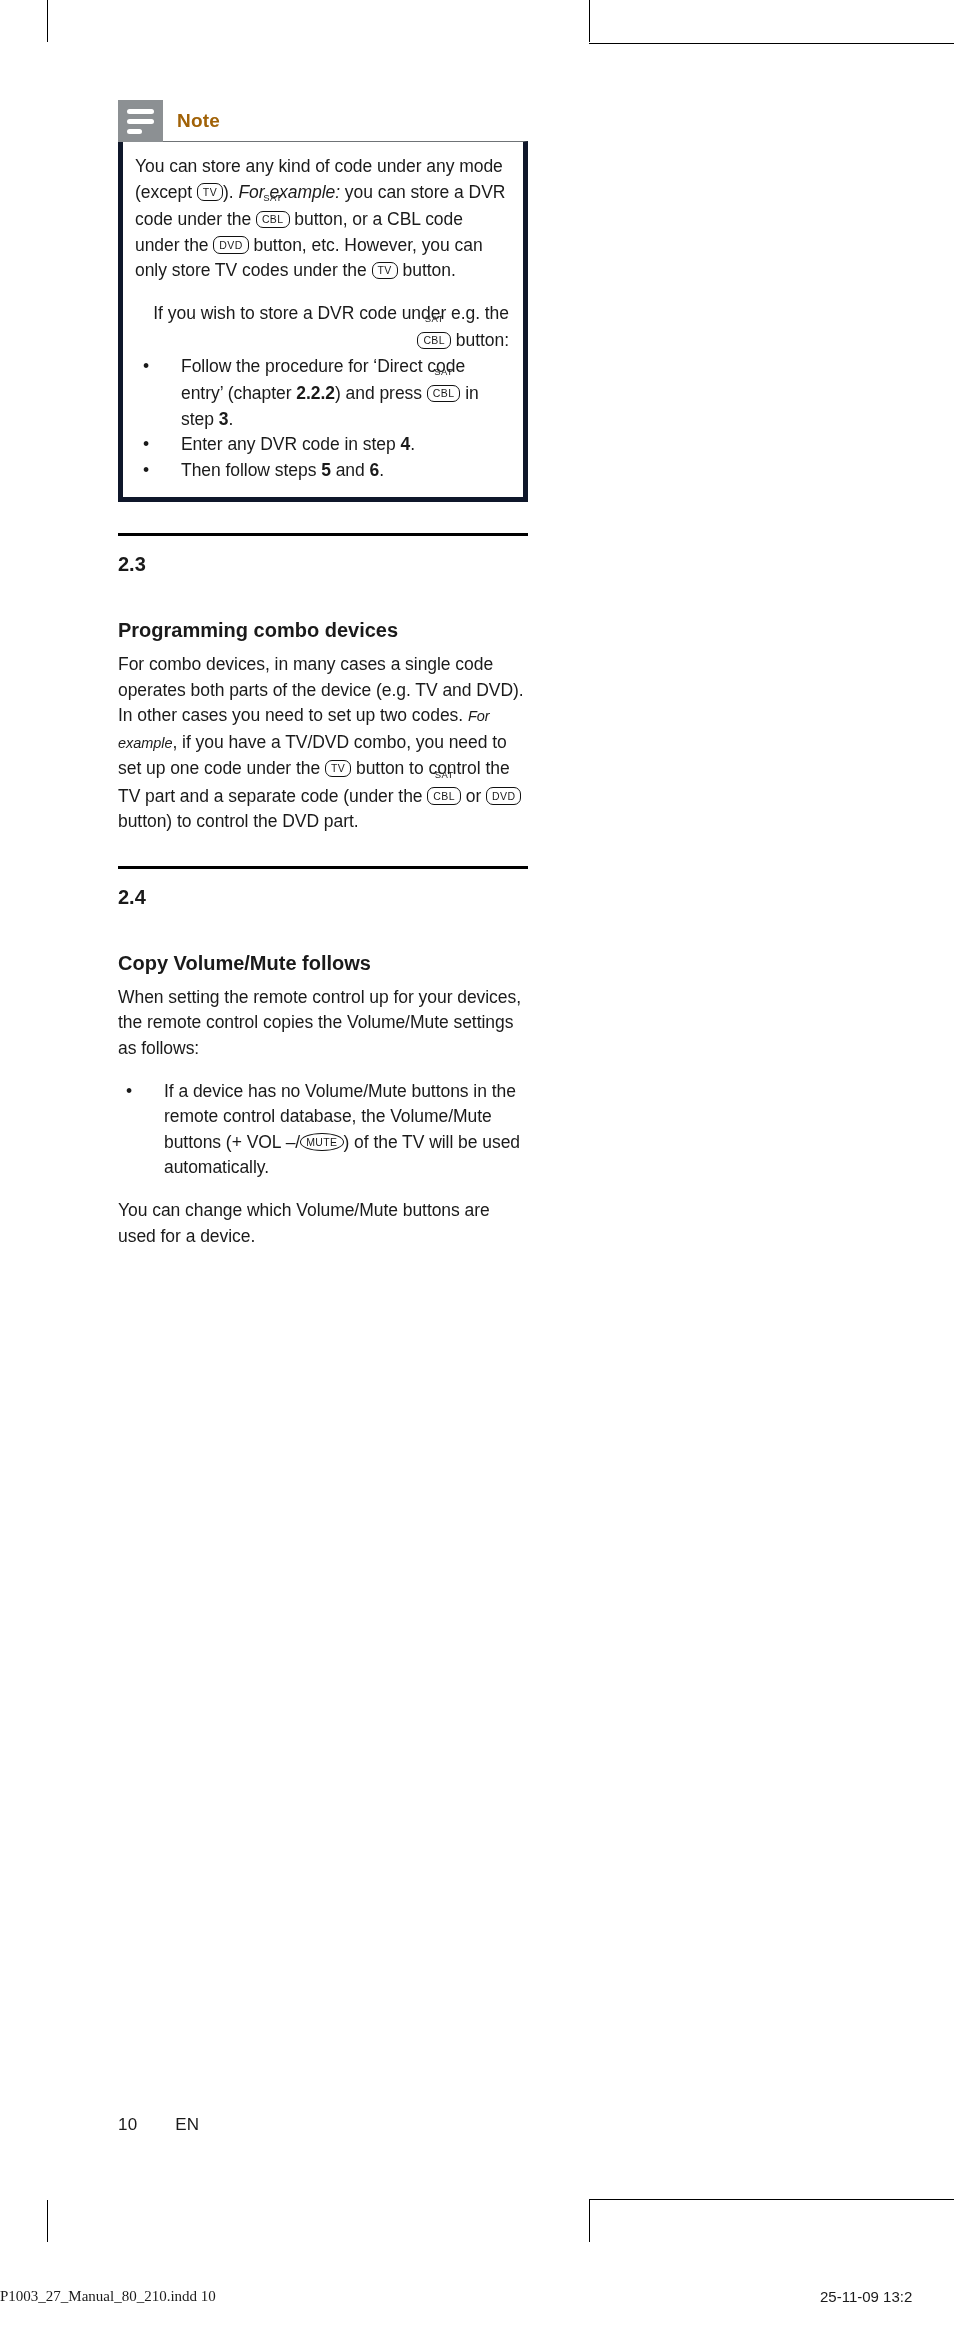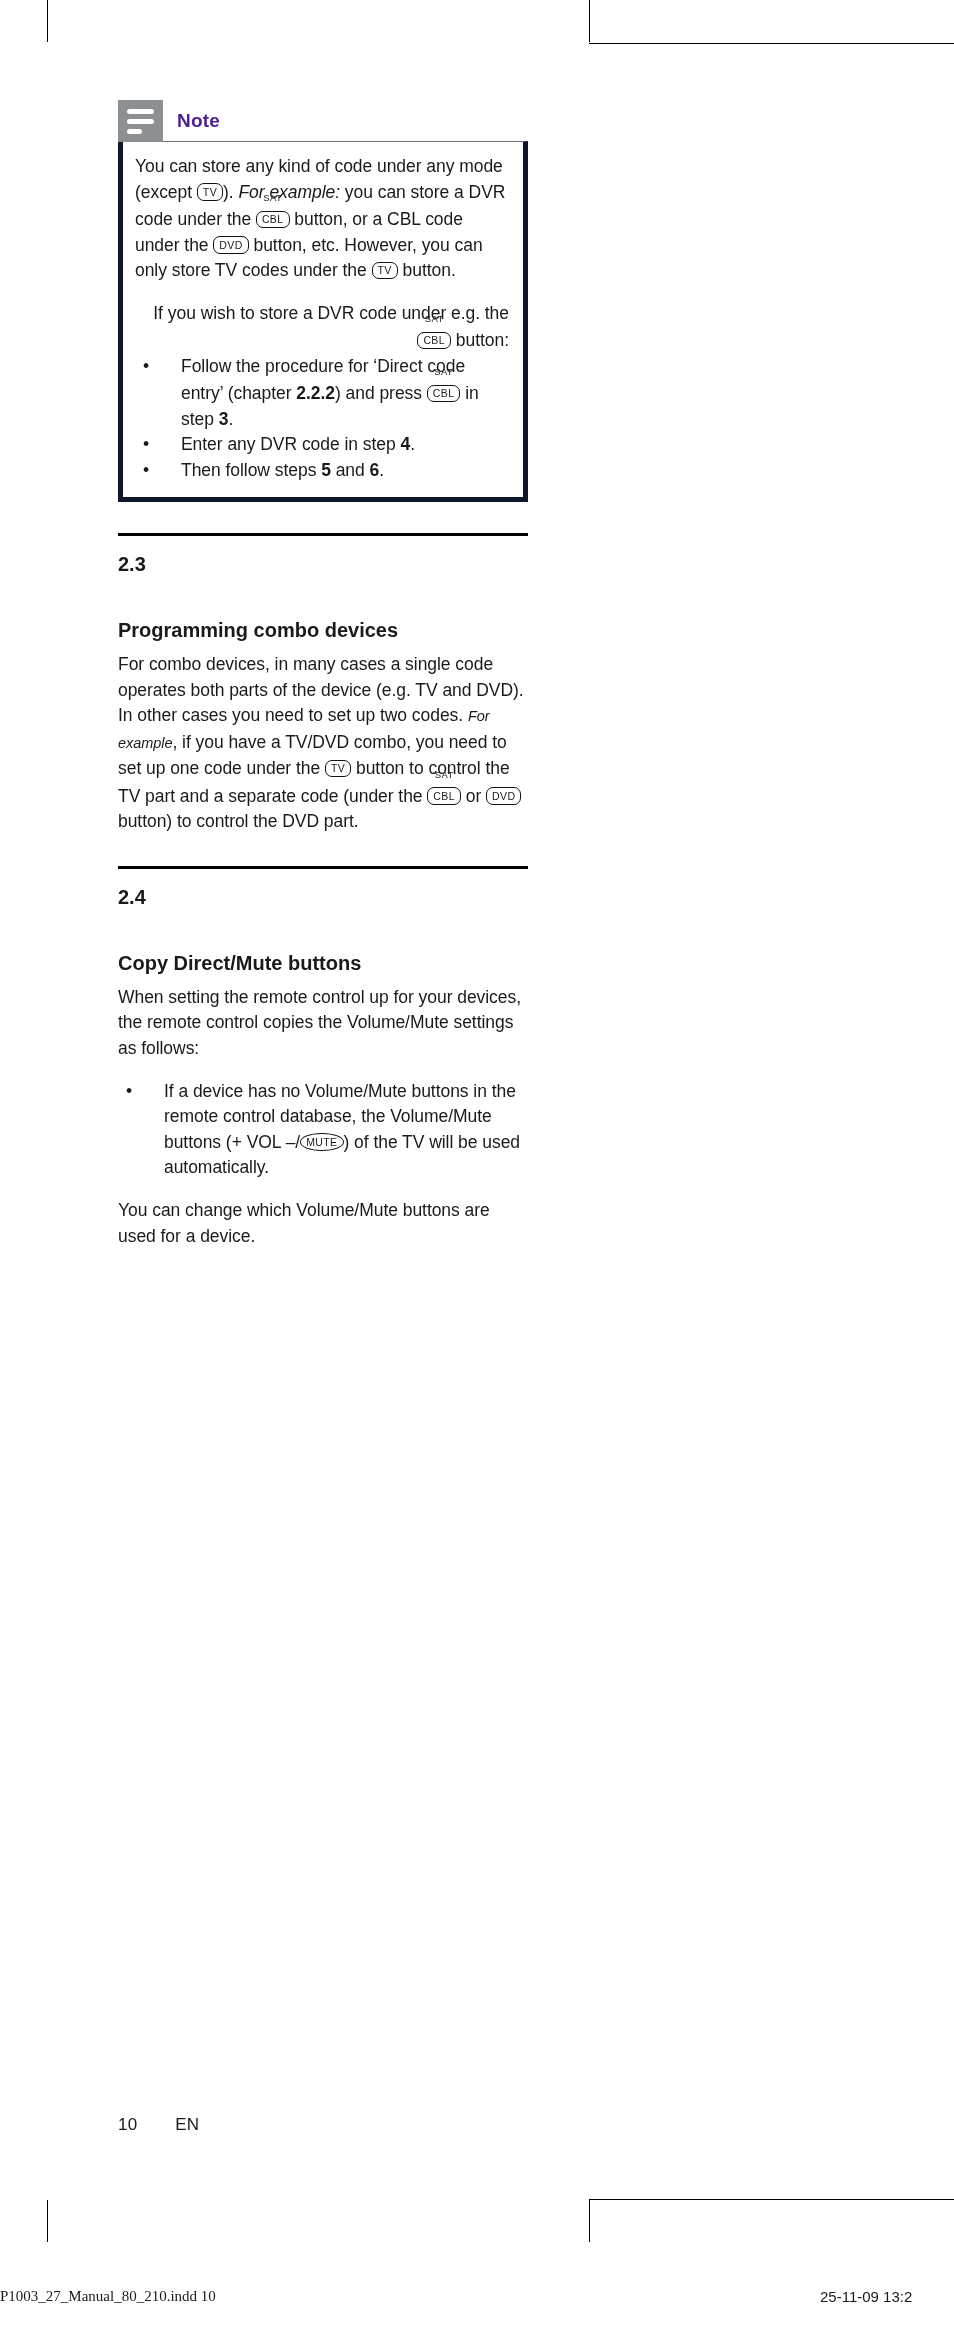--- a/index.html
+++ b/index.html
@@ -36,21 +36,21 @@
     display:flex;flex-direction:column;justify-content:center;
     align-items:flex-start;
     padding-left:9px;
     box-sizing:border-box;
   }
   .note-icon i{display:block;background:#fff;border-radius:3px;height:5px;margin:2.5px 0;}
   .note-icon i:nth-child(1){width:27px;}
   .note-icon i:nth-child(2){width:27px;}
   .note-icon i:nth-child(3){width:15px;}
   .note-title{
-    font-size:19px;font-weight:bold;color:#4c1d95;
+    font-size:19px;font-weight:bold;color:#a16207;
     margin-left:14px;letter-spacing:.2px;
   }
   .note-box{
     border:5px solid #0f172a;
     border-top:1px solid #6f7376;
     padding:12px 14px 14px 12px;
     box-sizing:border-box;
     width:410px;
     margin-top:-1px;
   }
@@ -188,21 +188,21 @@
   <div class="sec">
     <div class="num">2.3</div>
     <div class="ttl">Programming combo devices</div>
   </div>
   <p class="txt body-p"><span>For combo devices, in many cases a single code operates both parts of the device (e.g. TV and DVD). In other cases you need to set up two codes. </span><span class="small-ital">For example</span><span>, if you have a TV/DVD combo, you need to set up one code under the </span><span class="btn">TV</span><span> button to control the TV part and a separate code (under the </span><span class="btn-sat"><span class="sup">SAT</span><span class="btn">CBL</span></span><span> or </span><span class="btn">DVD</span><span> button) to control the DVD part.</span></p>
 
   <div class="rule"></div>
   <div class="sec">
     <div class="num">2.4</div>
     <div class="ttl">
-      <div>Copy Direct/Mute buttons</div>
+      <div>Copy Volume/Mute follows</div>
     </div>
   </div>
   <p class="txt body-p">When setting the remote control up for your devices, the remote control copies the Volume/Mute settings as follows:</p>
 
   <ul class="bl txt">
     <li><span>If a device has no Volume/Mute buttons in the remote control database, the Volume/Mute buttons (+ VOL –/</span><span class="btn oval">MUTE</span><span>) of the TV will be used automatically.</span></li>
   </ul>
 
   <p class="txt">You can change which Volume/Mute buttons are used for a device.</p>
 </div>

